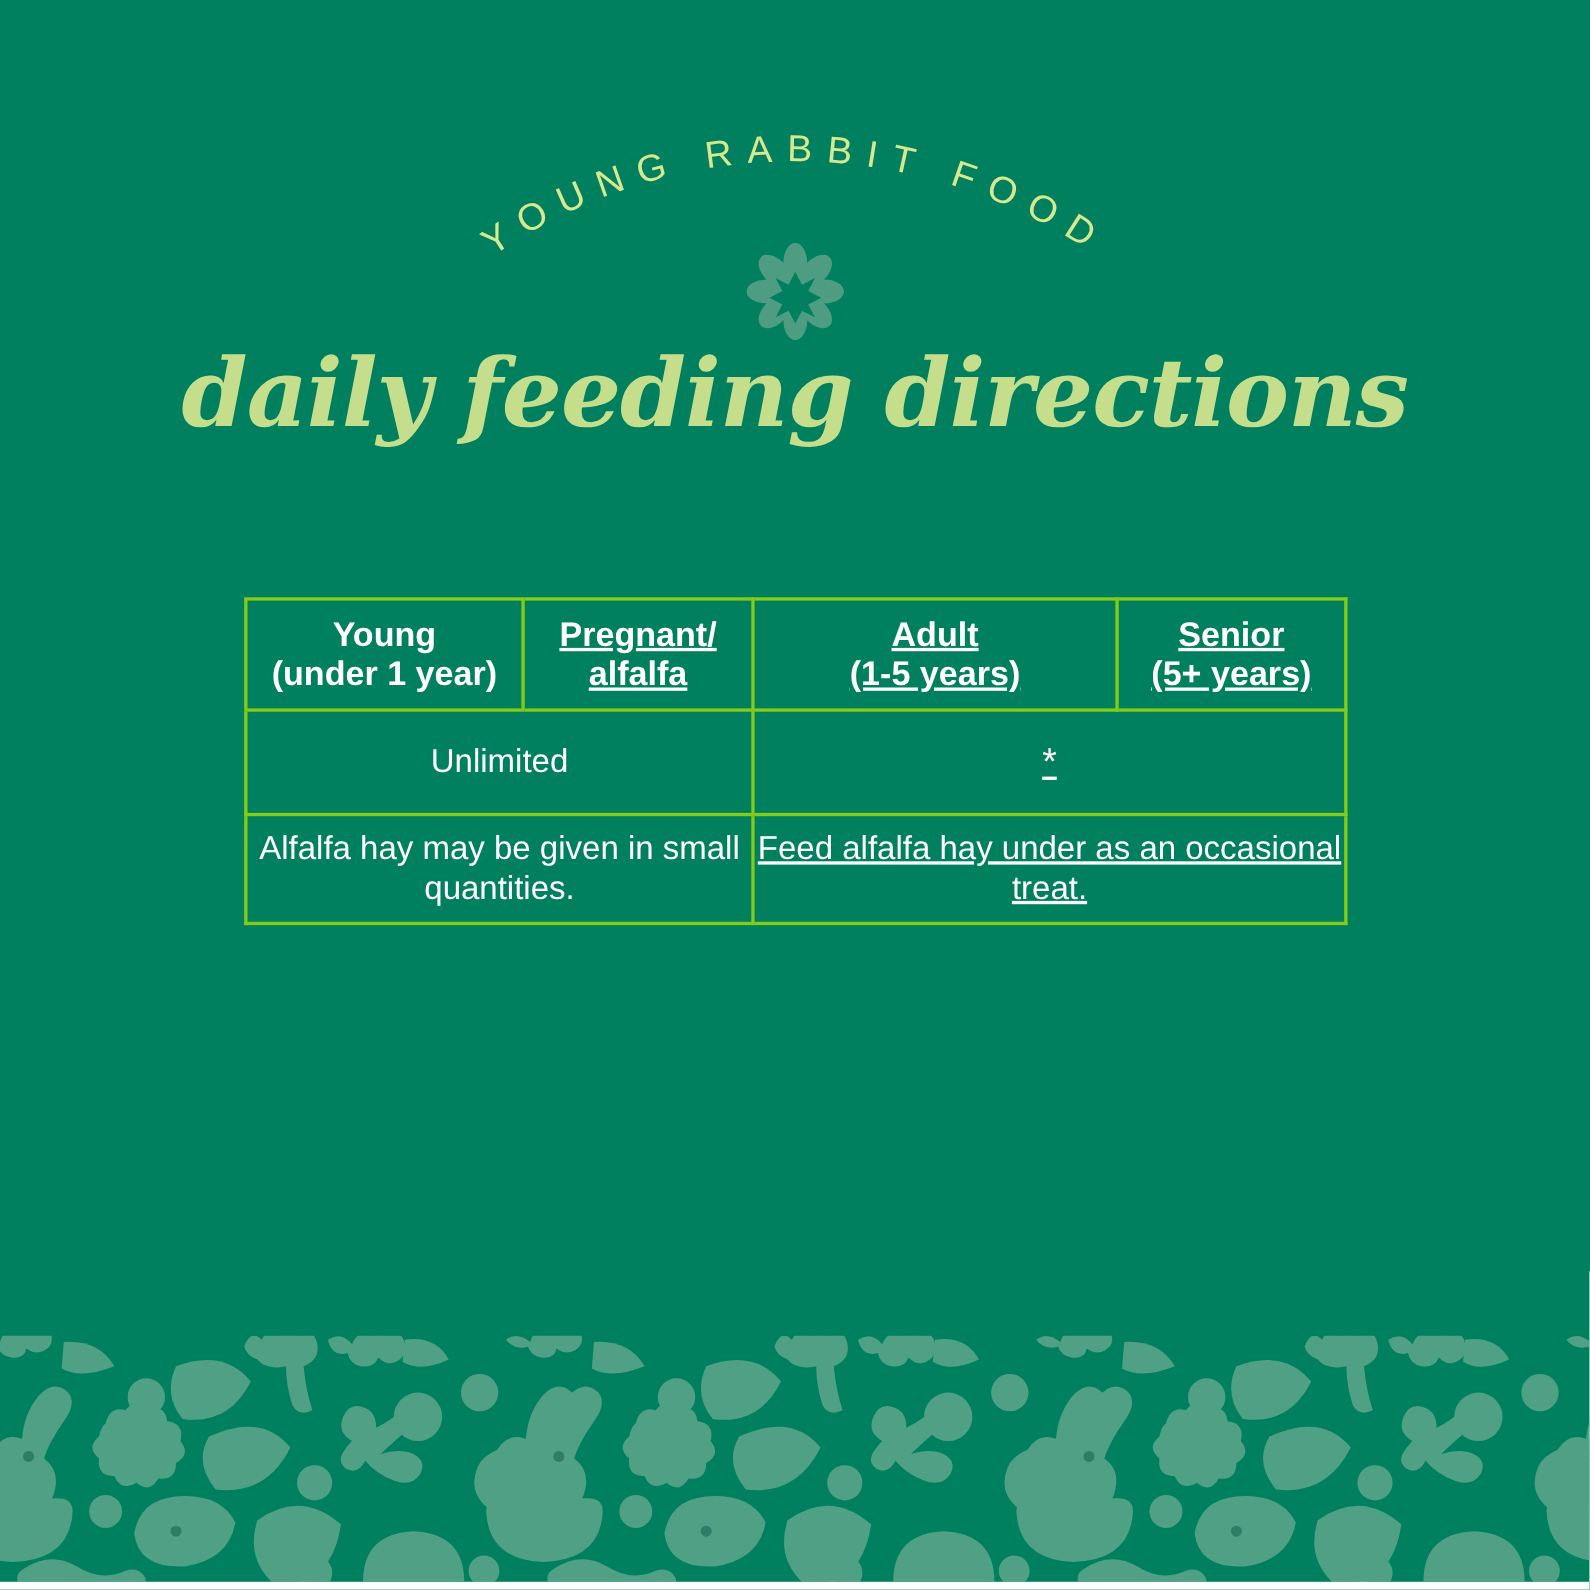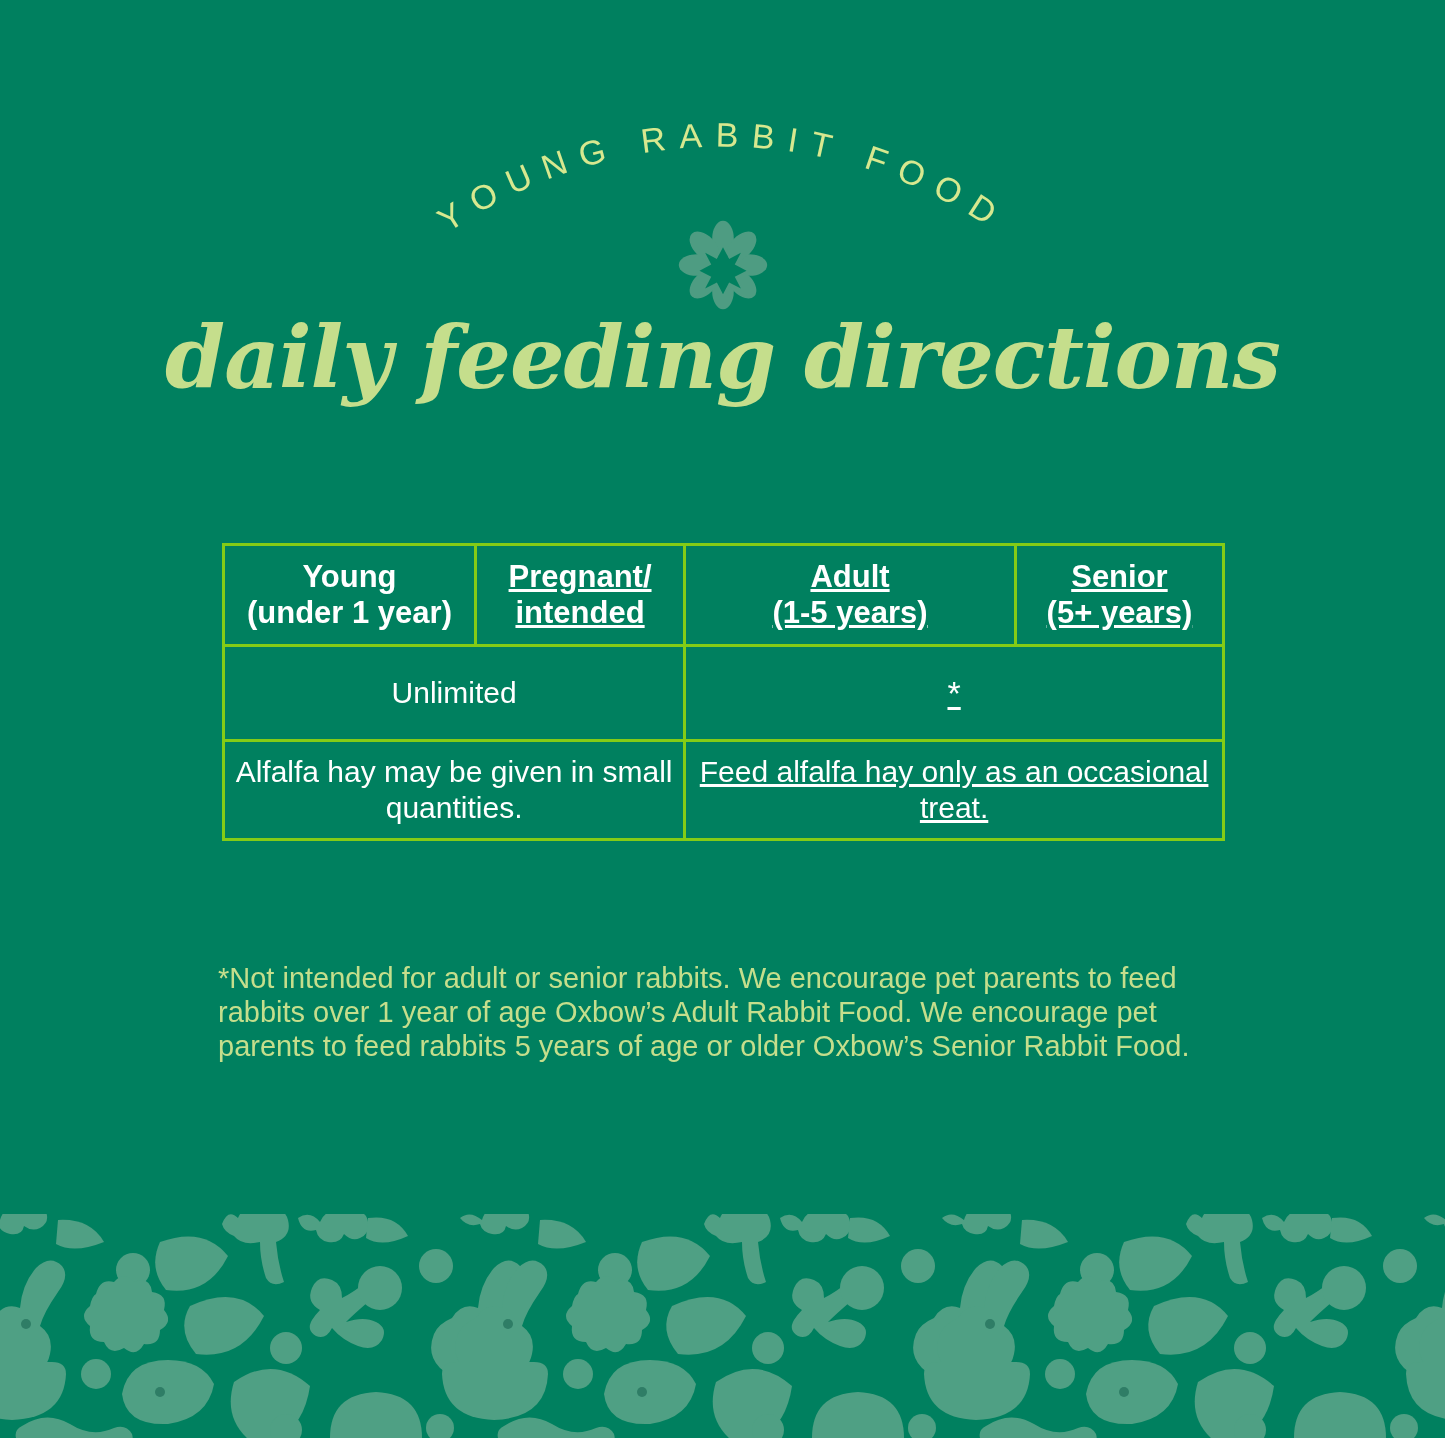--- a/index.html
+++ b/index.html
@@ -175,46 +175,45 @@
 
   <table id="feeding-table">
     <tbody>
       <tr>
         <td class="th-cell col-young">
           <span>Young</span><br>
           <span>(under 1 year)</span>
         </td>
         <td class="th-cell col-pregnant">
           <span>Pregnant/</span><br>
-          <span>intended</span>
+          <span>alfalfa</span>
         </td>
         <td class="th-cell col-adult">
           <span>Adult</span><br>
           <span>(1-5 years)</span>
         </td>
         <td class="th-cell col-senior">
           <span>Senior</span><br>
           <span>(5+ years)</span>
         </td>
       </tr>
 
       <tr class="row-unlimited">
         <td class="body-cell" colspan="2">Unlimited</td>
         <td class="body-cell star-cell" colspan="2">*</td>
       </tr>
 
 
       <tr class="row-alfalfa">
         <td class="body-cell" colspan="2">Alfalfa hay may be given in small quantities.</td>
-        <td class="body-cell" colspan="2">Feed alfalfa hay only as an occasional treat.</td>
+        <td class="body-cell" colspan="2">Feed alfalfa hay under as an occasional treat.</td>
       </tr>
     </tbody>
   </table>
 
-  <div id="footnote">*Not intended for adult or senior rabbits. We encourage pet parents to feed rabbits over 1 year of age Oxbow’s Adult Rabbit Food. We encourage pet parents to feed rabbits 5 years of age or older Oxbow’s Senior Rabbit Food.</div>
 
   <div id="bottom-pattern">
     <svg width="1445" height="224" viewBox="0 0 1445 224" xmlns="http://www.w3.org/2000/svg">
       <defs>
 
         <g id="tile">
           <g fill="#4FA084">
 
             <path d="M-22,4 q10,-8 22,2 q4,-14 16,-10 q6,-12 18,-2 q8,-6 12,4 q4,10 -6,16 q-8,4 -16,-2 q-2,10 -14,8 q-10,-2 -12,-10 q-12,4 -20,-6 Z"></path>
 

